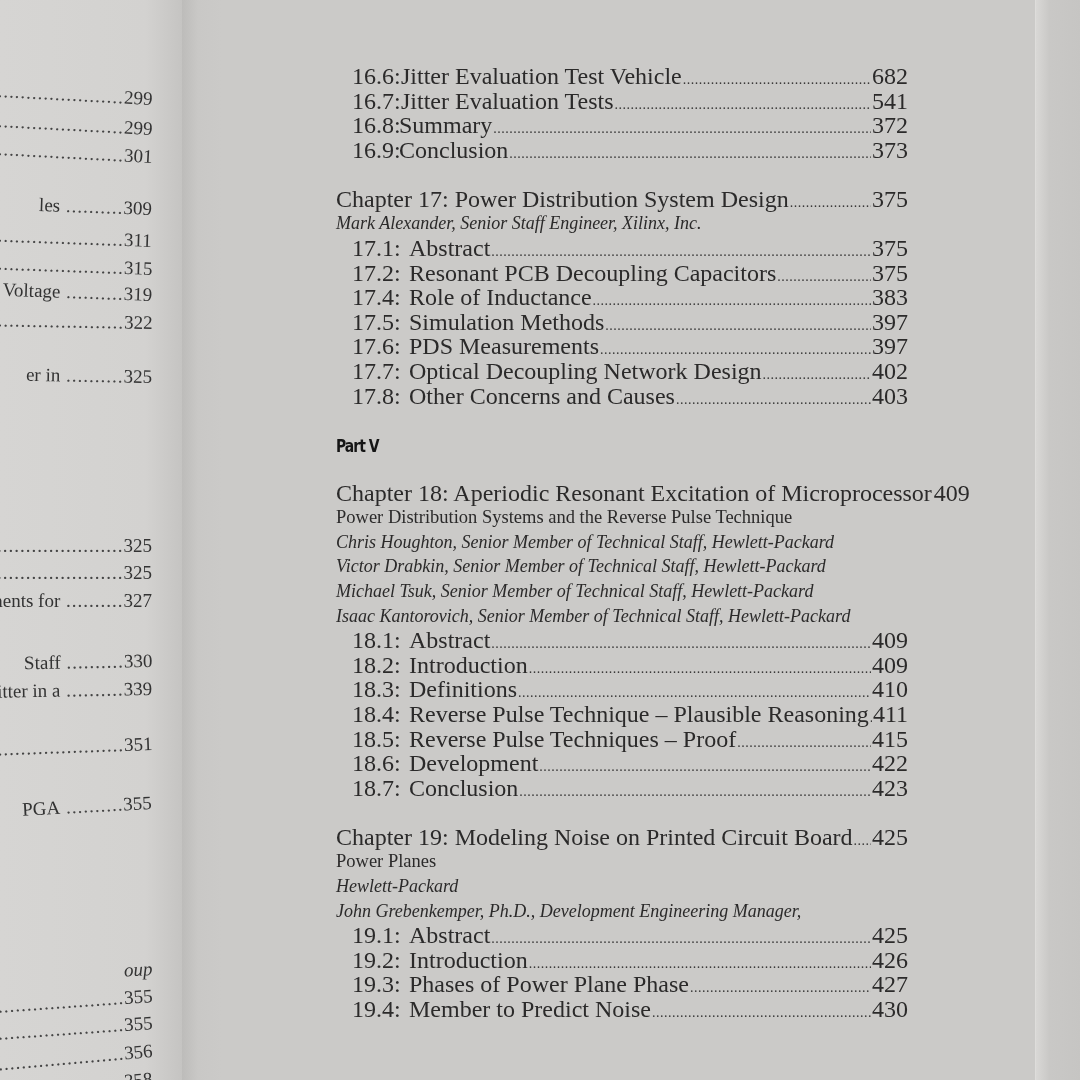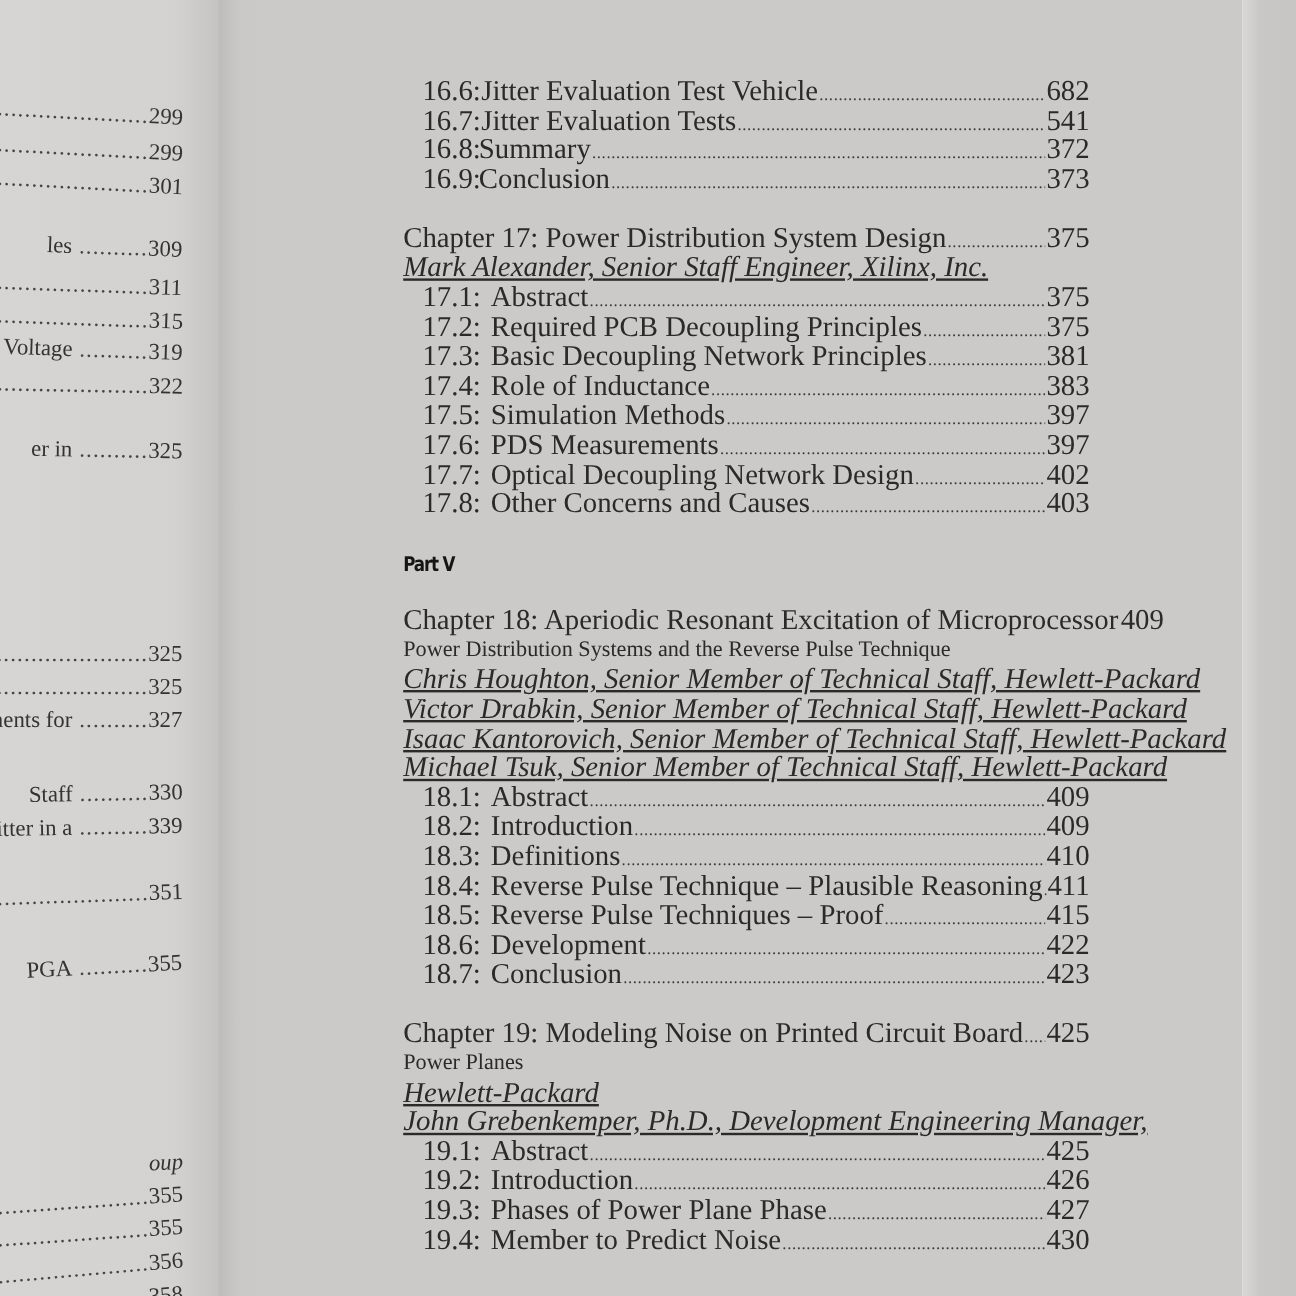--- a/index.html
+++ b/index.html
@@ -86,25 +86,24 @@
     content: "..................................................................................................................................................................................................................";
     letter-spacing: 0.5px;
     font-size: 14px;
   }
   .row .page { flex: 0 0 auto; }
   .row.sec { padding-left: 16px; }
   .row.sec .secnum { display: inline-block; width: 57px; }
   .row.sec.short .secnum { width: 49px; }
   .author {
     font-style: italic;
-    font-size: 24px;
+    font-size: 18px;
     line-height: 24.6px;
     height: 24.6px;
     white-space: nowrap;
-    text-decoration: underline;
   }
   .plain {
     font-size: 18.5px;
     line-height: 24.6px;
     height: 24.6px;
     white-space: nowrap;
   }
   .gap { height: 24.4px; }
   .part-heading {
     font-family: "DejaVu Sans", sans-serif;
@@ -181,28 +180,23 @@
         <span class="leader"></span>
         <span class="page">375</span>
       </div>
     <div class="author">Mark Alexander, Senior Staff Engineer, Xilinx, Inc.</div>
     <div class="row sec">
         <span class="label"><span class="secnum">17.1:</span><span>Abstract</span></span>
         <span class="leader"></span>
         <span class="page">375</span>
       </div>
     <div class="row sec">
-        <span class="label"><span class="secnum">17.2:</span><span>Required PCB Decoupling Principles</span></span>
+        <span class="label"><span class="secnum">17.2:</span><span>Resonant PCB Decoupling Capacitors</span></span>
         <span class="leader"></span>
         <span class="page">375</span>
-      </div>
-    <div class="row sec">
-        <span class="label"><span class="secnum">17.3:</span><span>Basic Decoupling Network Principles</span></span>
-        <span class="leader"></span>
-        <span class="page">381</span>
       </div>
     <div class="row sec">
         <span class="label"><span class="secnum">17.4:</span><span>Role of Inductance</span></span>
         <span class="leader"></span>
         <span class="page">383</span>
       </div>
     <div class="row sec">
         <span class="label"><span class="secnum">17.5:</span><span>Simulation Methods</span></span>
         <span class="leader"></span>
         <span class="page">397</span>
@@ -230,22 +224,22 @@
 
   <div>
     <div class="row">
         <span class="label">Chapter 18: Aperiodic Resonant Excitation of Microprocessor</span>
         <span class="leader"></span>
         <span class="page">409</span>
       </div>
     <div class="plain">Power Distribution Systems and the Reverse Pulse Technique</div>
     <div class="author">Chris Houghton, Senior Member of Technical Staff, Hewlett-Packard</div>
     <div class="author">Victor Drabkin, Senior Member of Technical Staff, Hewlett-Packard</div>
+    <div class="author">Michael Tsuk, Senior Member of Technical Staff, Hewlett-Packard</div>
     <div class="author">Isaac Kantorovich, Senior Member of Technical Staff, Hewlett-Packard</div>
-    <div class="author">Michael Tsuk, Senior Member of Technical Staff, Hewlett-Packard</div>
     <div class="row sec">
         <span class="label"><span class="secnum">18.1:</span><span>Abstract</span></span>
         <span class="leader"></span>
         <span class="page">409</span>
       </div>
     <div class="row sec">
         <span class="label"><span class="secnum">18.2:</span><span>Introduction</span></span>
         <span class="leader"></span>
         <span class="page">409</span>
       </div>

